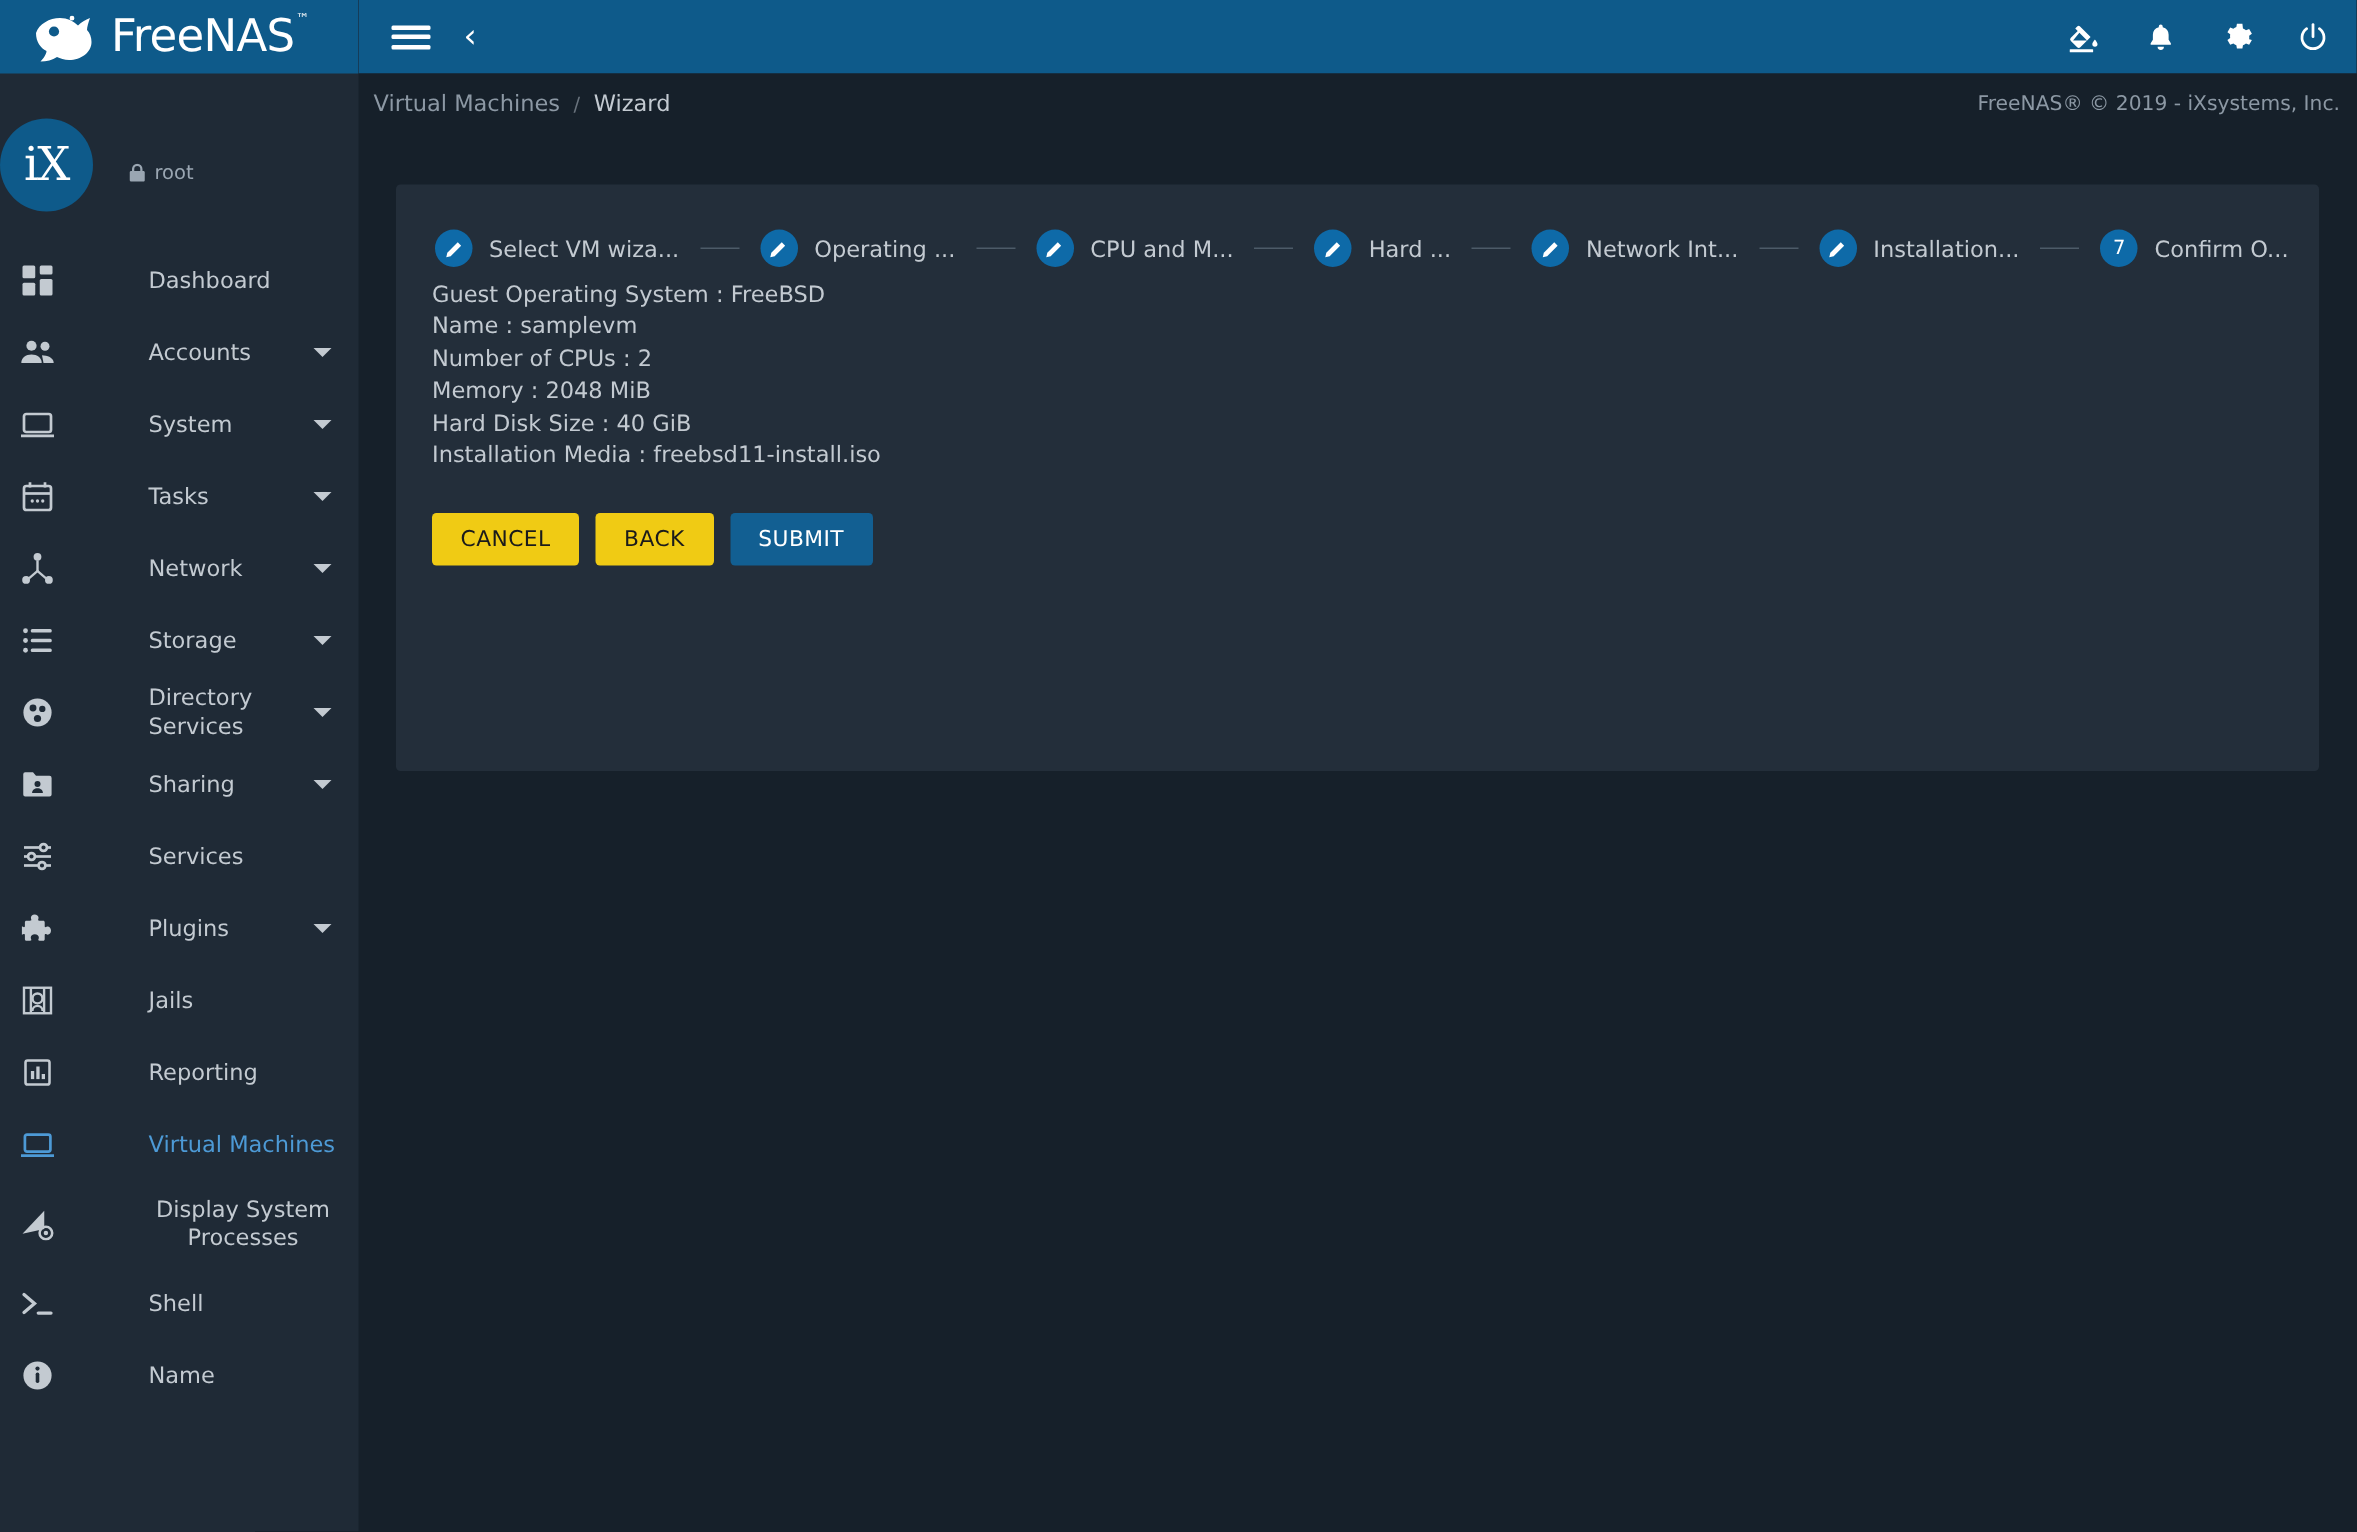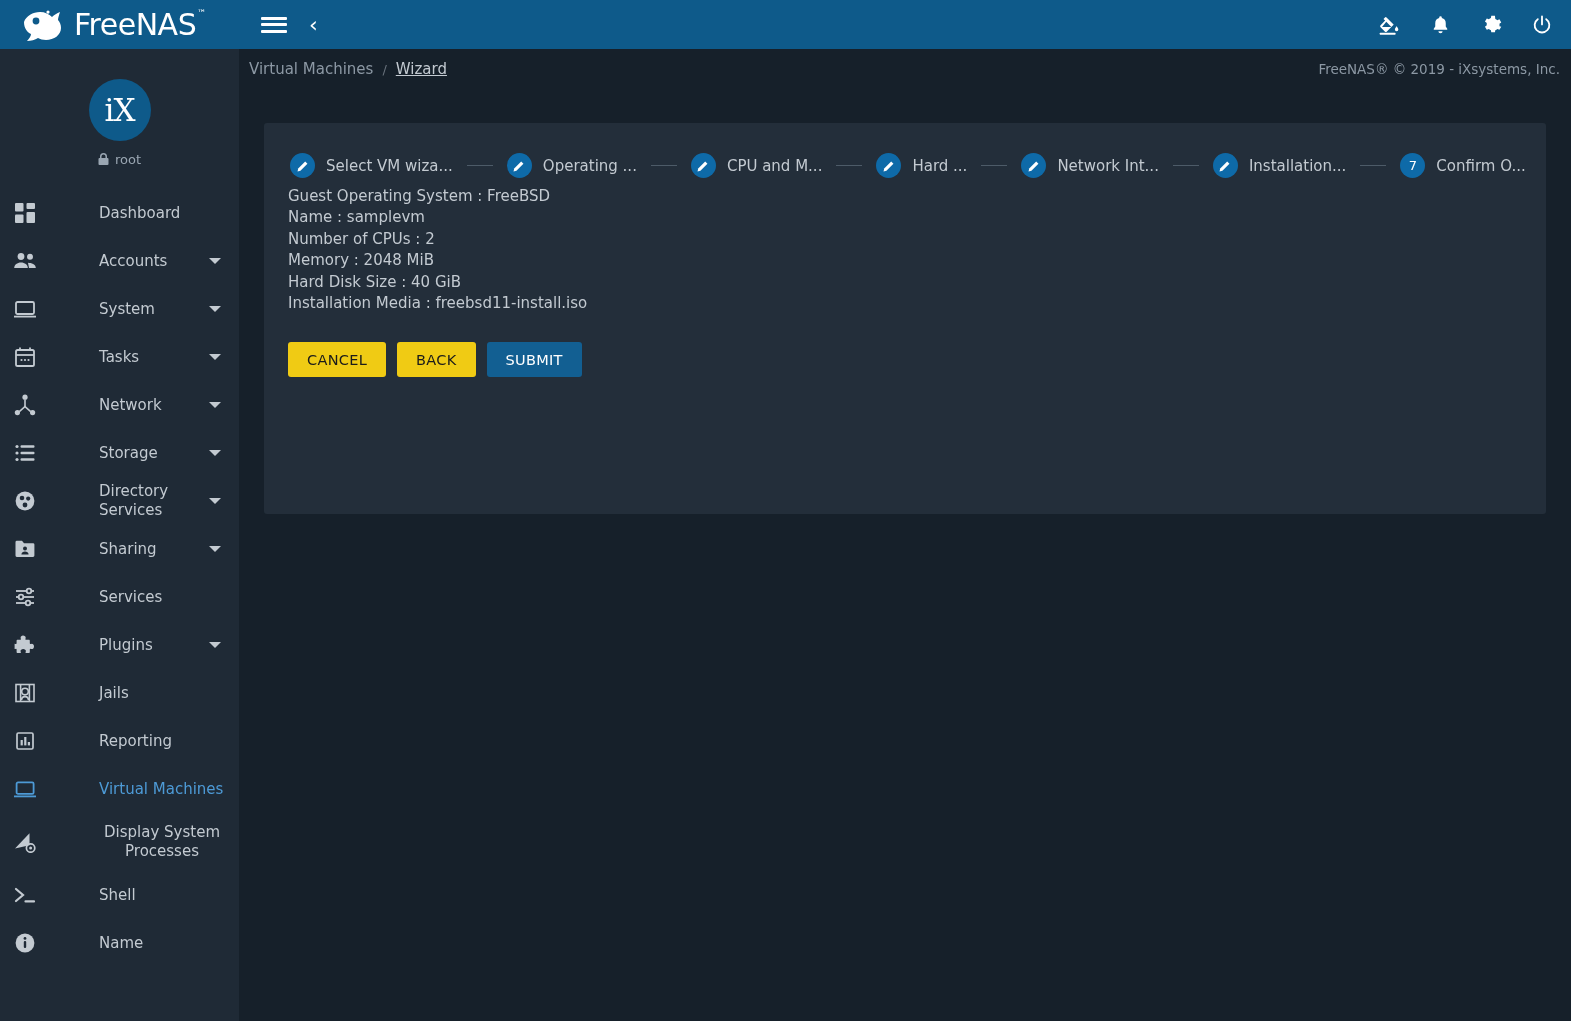--- a/index.html
+++ b/index.html
@@ -51,22 +51,23 @@
     font-size: 9px;
     vertical-align: super;
     position: relative;
     top: -8px;
     left: 1px;
   }
 
   .profile {
     padding-top: 30px;
     display: flex;
-    flex-direction: column;
-    align-items: center;
+    flex-direction: row;
+    align-items: center;
+    gap: 24px;
   }
   .avatar {
     width: 62px; height: 62px;
     border-radius: 50%;
     background: #0e5a8a;
     display: flex;
     align-items: center;
     justify-content: center;
     color: #fff;
     font-size: 31px;
@@ -166,21 +167,21 @@
   .breadcrumb-bar {
     height: 40px;
     flex: 0 0 40px;
     display: flex;
     align-items: center;
     padding: 0 10px 0 10px;
     background: #16202a;
   }
   .crumbs { display: flex; align-items: baseline; gap: 9px; font-size: 15px; }
   .crumb { color: #8c98a4; cursor: pointer; }
-  .crumb.current { color: #c3cad1; cursor: default; text-decoration: underline; }
+  .crumb.current { color: #c3cad1; cursor: default; }
   .crumb-sep { color: #69737d; font-size: 13px; }
   .copyright {
     margin-left: auto;
     color: #8c98a4;
     font-size: 13.5px;
     white-space: nowrap;
     padding-right: 2px;
   }
 
   .content {

